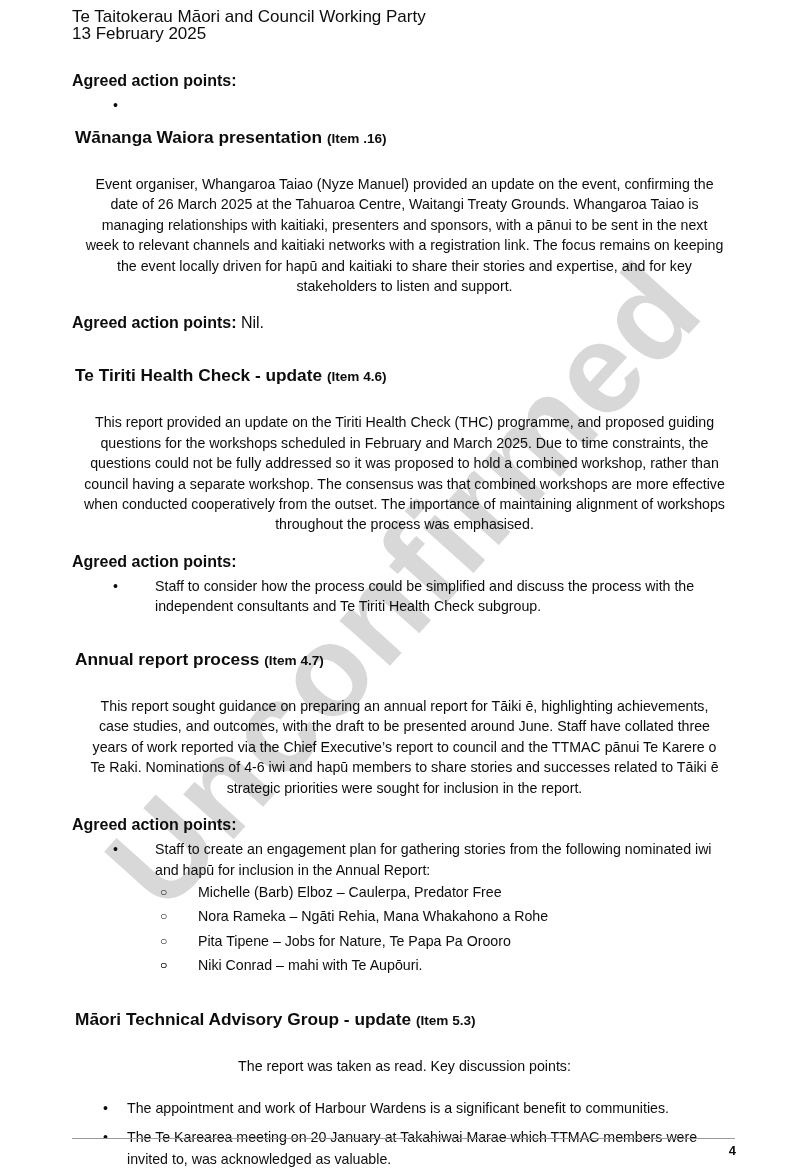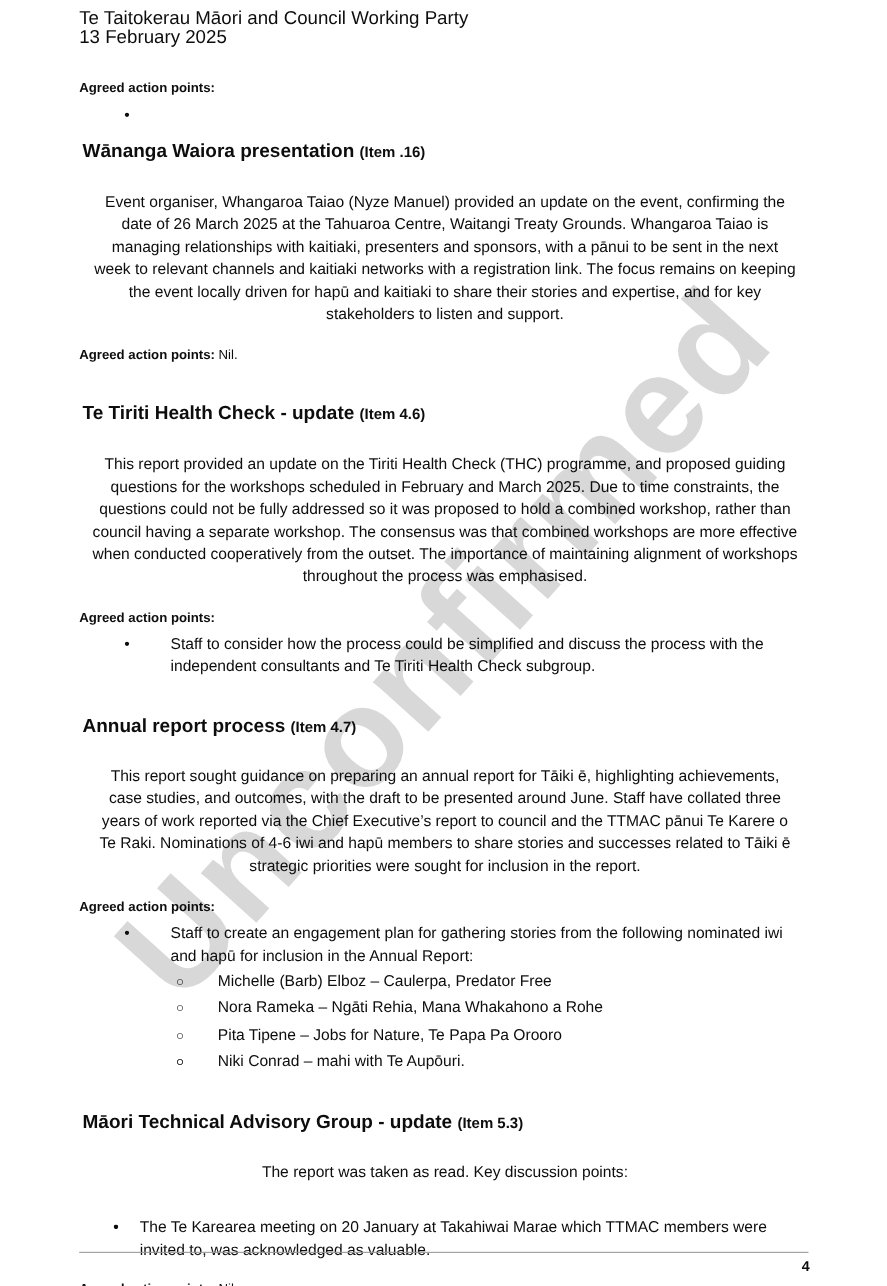--- a/index.html
+++ b/index.html
@@ -52,21 +52,21 @@
     color: #0d0d0d;
   }
   .body-col {
     position: absolute;
     left: 72px;
     top: 70px;
     width: 665px;
   }
   .lbl-bold {
     font-weight: 700;
-    font-size: 12px;
+    font-size: 16px;
     line-height: 21px;
     margin: 0 0 0 0;
   }
   .lbl-bold .normal {
     font-weight: 400;
   }
   h2.section-heading {
     font-weight: 700;
     font-size: 17.3px;
     line-height: 23px;
@@ -256,20 +256,21 @@
     <h2 class="section-heading">
       <span>Māori Technical Advisory Group - update</span>
       <span class="item-ref">(Item 5.3)</span>
     </h2>
     <div class="spacer-sm"></div>
     <p class="para">The report was taken as read. Key discussion points:</p>
     <div class="spacer-sm"></div>
     <ul class="bul-tight">
       <li>
         <span class="bullet-dot">•</span>
+        <span>The appointment and work of Harbour Wardens is a significant benefit to communities.</span>
       </li>
       <li>
         <span class="bullet-dot">•</span>
         <span> The Te Karearea meeting on 20 January at Takahiwai Marae which TTMAC members were invited to, was acknowledged as valuable.</span>
       </li>
     </ul>
     <div class="spacer-xs"></div>
     <div class="lbl-bold">
       <span>Agreed action points:</span><span class="normal"> Nil.</span>
     </div>

